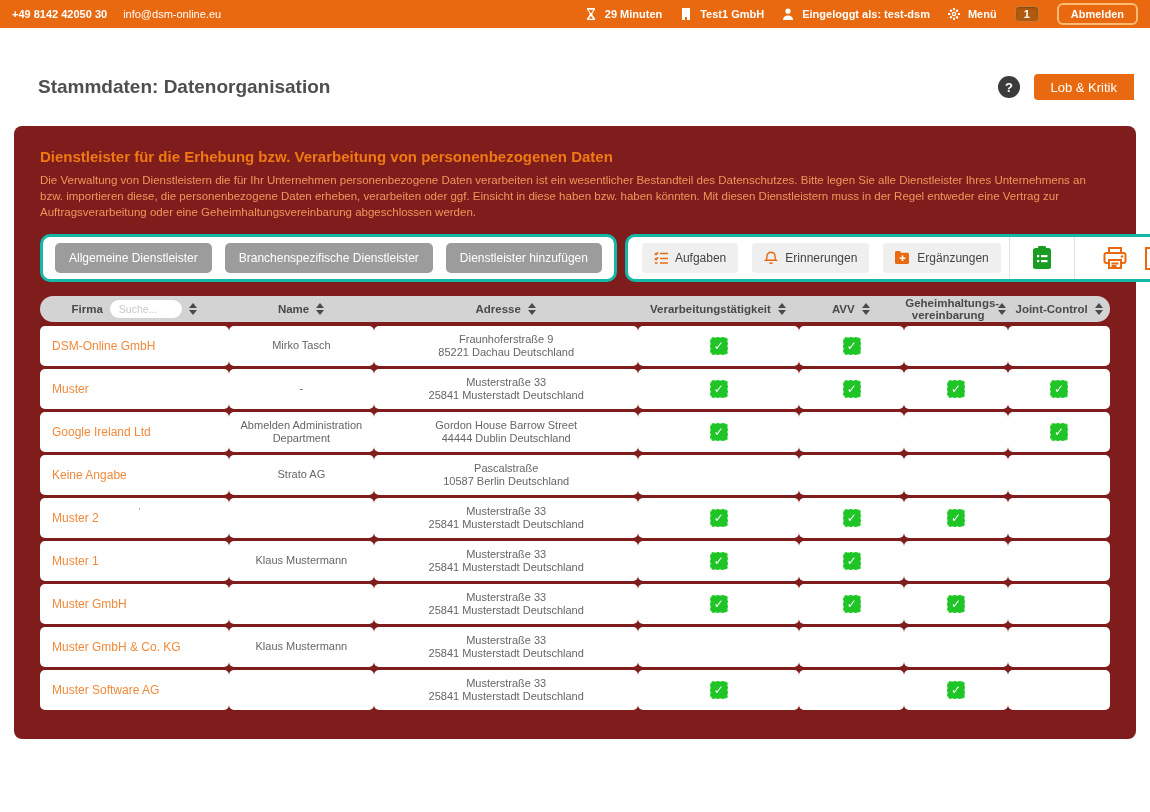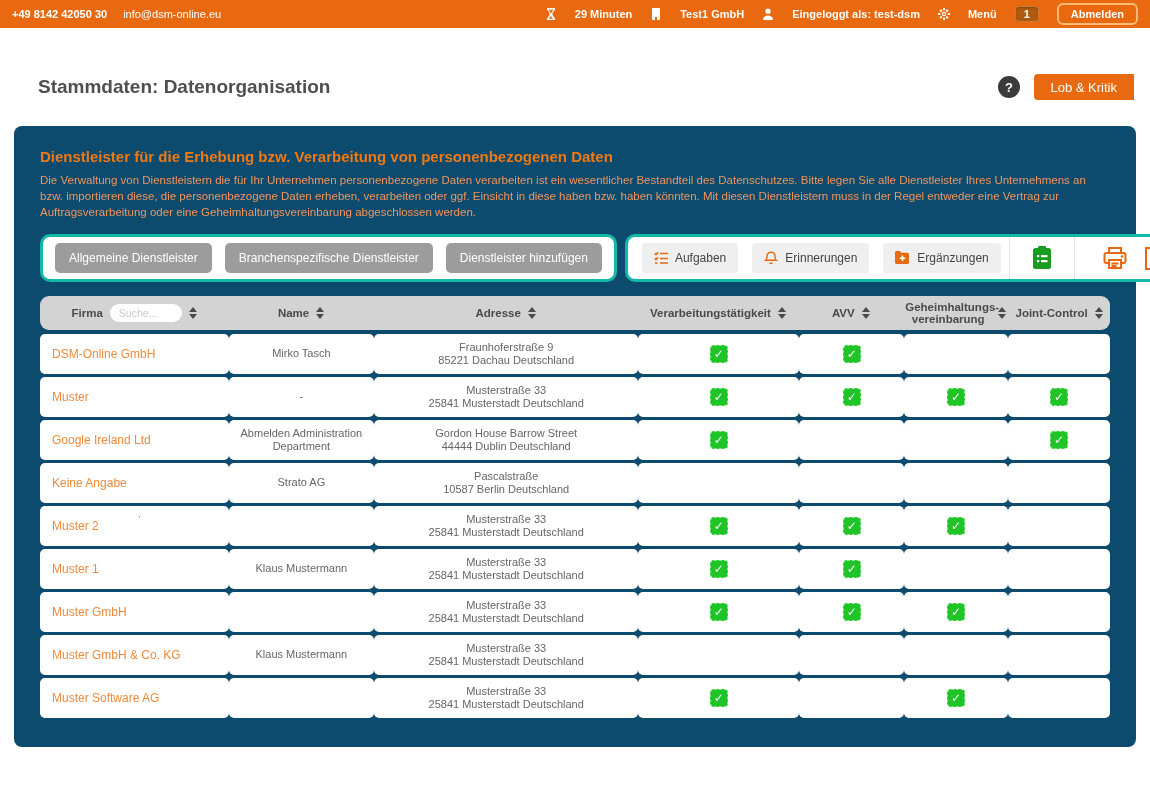--- a/index.html
+++ b/index.html
@@ -4,40 +4,40 @@
 <style>
   * { box-sizing: border-box; margin: 0; padding: 0; }
   html,body { width:1150px; min-height:812px; background:#ffffff;
     font-family:"Liberation Sans","DejaVu Sans",sans-serif; }
 
   
   .topbar { height:28px; background:#E8690F; display:flex; align-items:center;
     justify-content:space-between; padding:0 12px; color:#fff; font-size:11px; }
   .topbar .left, .topbar .right { display:flex; align-items:center; gap:16px; }
   .topbar .right { gap:18px; }
-  .tb-item { display:flex; align-items:center; gap:18px; font-weight:bold; }
+  .tb-item { display:flex; align-items:center; gap:8px; font-weight:bold; }
   .tb-phone { font-weight:bold; }
   .tb-email { font-weight:normal; }
   .tb-badge { background:#B05A0E; border:1px solid #C97B35; border-radius:4px;
     padding:1px 8px; font-weight:bold; box-shadow:inset 0 1px 2px rgba(0,0,0,.25); cursor:pointer; }
   .tb-logout { background:transparent; border:2px solid #fdba74; border-radius:6px;
     color:#fff; font-weight:bold; font-size:11px; padding:3px 12px; cursor:pointer; }
   .ticon { width:12px; height:12px; flex:none; }
 
   
   .title-row { margin:44px 0 0 0; display:flex; align-items:center; position:relative; height:30px; }
   .page-title { margin-left:38px; font-size:19px; font-weight:bold; color:#4F4F4F; }
   .help-circle { position:absolute; right:130px; width:22px; height:22px; border-radius:50%;
     background:#3B3B3B; color:#fff; font-size:13px; font-weight:bold; display:flex;
     align-items:center; justify-content:center; cursor:pointer; }
   .feedback-btn { position:absolute; right:16px; height:26px; background:#E8690F; color:#fff;
     border:none; border-radius:4px 0 0 4px; font-size:13px; padding:0 17px; cursor:pointer; }
 
   
-  .card { margin:24px 14px 18px 14px; background:#0c4a6e; border-radius:8px; padding:22px 26px 26px 26px; }
+  .card { margin:24px 14px 18px 14px; background:#7f1d1d; border-radius:8px; padding:22px 26px 26px 26px; }
   .card-heading { color:#F07912; font-size:15px; font-weight:bold; }
   .card-desc { margin-top:7px; color:#F2955B; font-size:11.5px; line-height:1.4; }
 
   
   .toolbar { margin-top:14px; display:flex; gap:8px; height:48px; }
   .tool-box { background:#fff; border:3px solid #14b8a6; border-radius:10px;
     display:flex; align-items:center; }
   .tool-box.left-group { padding:0 12px; gap:13px; flex:none; }
   .tool-box.right-group { flex:1; padding:0 0 0 6px; }
   .btn-gray { background:#9C9C9C; color:#fff; border:none; border-radius:5px;
@@ -45,21 +45,21 @@
   .btn-light { background:#EFEFEF; color:#444; border:none; border-radius:4px;
     font-size:12px; padding:8px 12px; cursor:pointer; display:flex; align-items:flex-start; gap:7px;
     white-space:nowrap; }
   .mid-group { display:flex; align-items:center; gap:14px; padding:0 8px; flex:1; }
   .v-div { width:1px; align-self:stretch; background:#E3E3E3; }
   .icon-slot { display:flex; align-items:center; justify-content:center; padding:0 22px; gap:18px; cursor:pointer; }
 
   
   .grid7 { display:grid; grid-template-columns:185fr 143fr 259fr 158fr 103fr 102fr 100fr; }
   .table-wrap { margin-top:14px; }
-  .thead { background:#D3D3D4; border-radius:9px; height:34px; margin-bottom:4px; column-gap:0; }
+  .thead { background:#D3D3D4; border-radius:14px; height:26px; margin-bottom:4px; column-gap:0; }
   .th { display:flex; align-items:center; justify-content:center; gap:7px;
     font-size:11.5px; font-weight:bold; color:#4A4A4A; text-align:center; line-height:1.1; padding:0 2px; }
   .sort { display:flex; flex-direction:column; gap:2px; cursor:pointer; flex:none; }
   .sort i { width:0; height:0; border-left:4px solid transparent; border-right:4px solid transparent; display:block; }
   .sort .up { border-bottom:5px solid #4A4A4A; }
   .sort .dn { border-top:5px solid #4A4A4A; }
   .search-pill { width:72px; height:18px; border:none; border-radius:9px; background:#fff;
     font-size:10.5px; padding:0 9px; color:#777; outline:none; }
   .search-pill::placeholder { color:#C9C9C9; }
 

